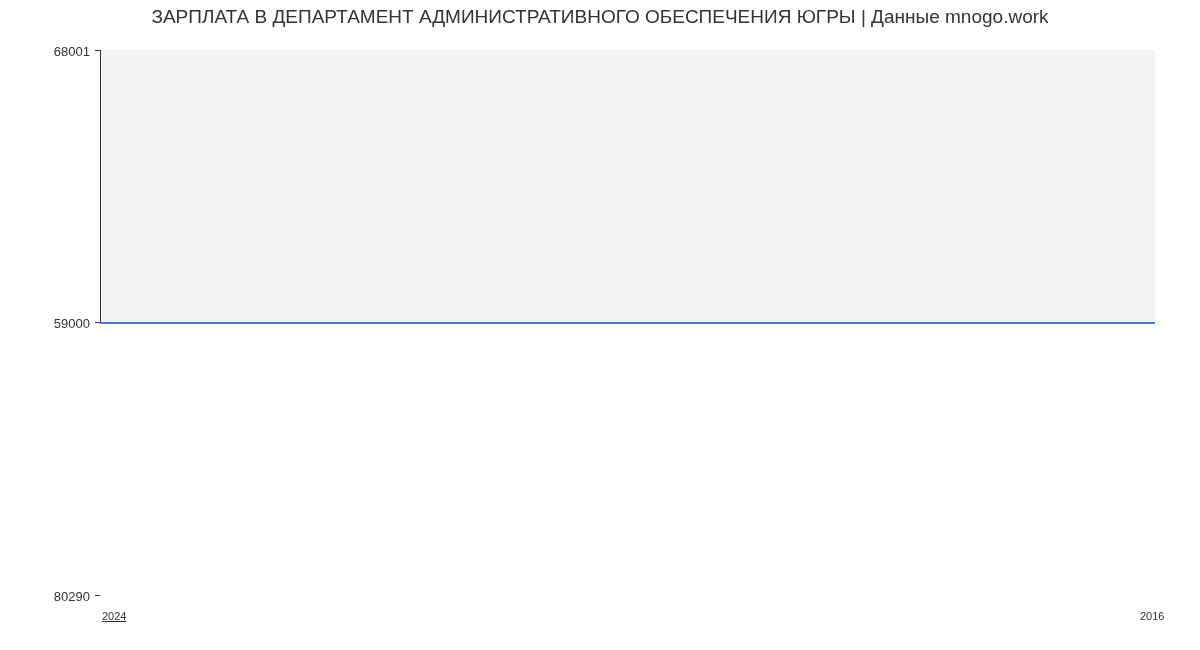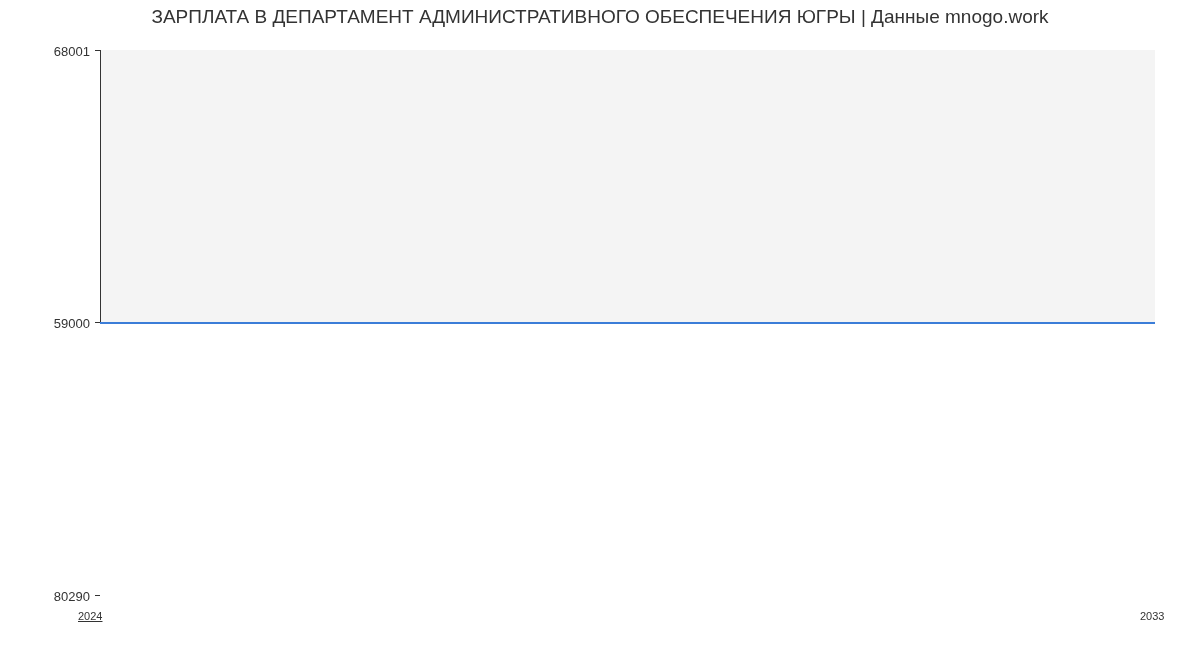--- a/index.html
+++ b/index.html
@@ -80,15 +80,15 @@
   <div class="data-line" style="top:322px;"></div>
 
   <div class="y-tick-line" style="top:50px;"></div>
   <div class="y-tick-line" style="top:322px;"></div>
   <div class="y-tick-line" style="top:595px;"></div>
 
   <div class="y-tick-label" style="top:44px;">68001</div>
   <div class="y-tick-label" style="top:316px;">59000</div>
   <div class="y-tick-label" style="top:589px;">80290</div>
 
-  <div class="x-tick-label" style="left:78px;text-decoration:underline;">2024</div>
-  <div class="x-tick-label" style="left:1140px;">2033</div>
+  <div class="x-tick-label" style="left:102px;text-decoration:underline;">2024</div>
+  <div class="x-tick-label" style="left:1140px;">2016</div>
 </div>
 
 </body></html>

